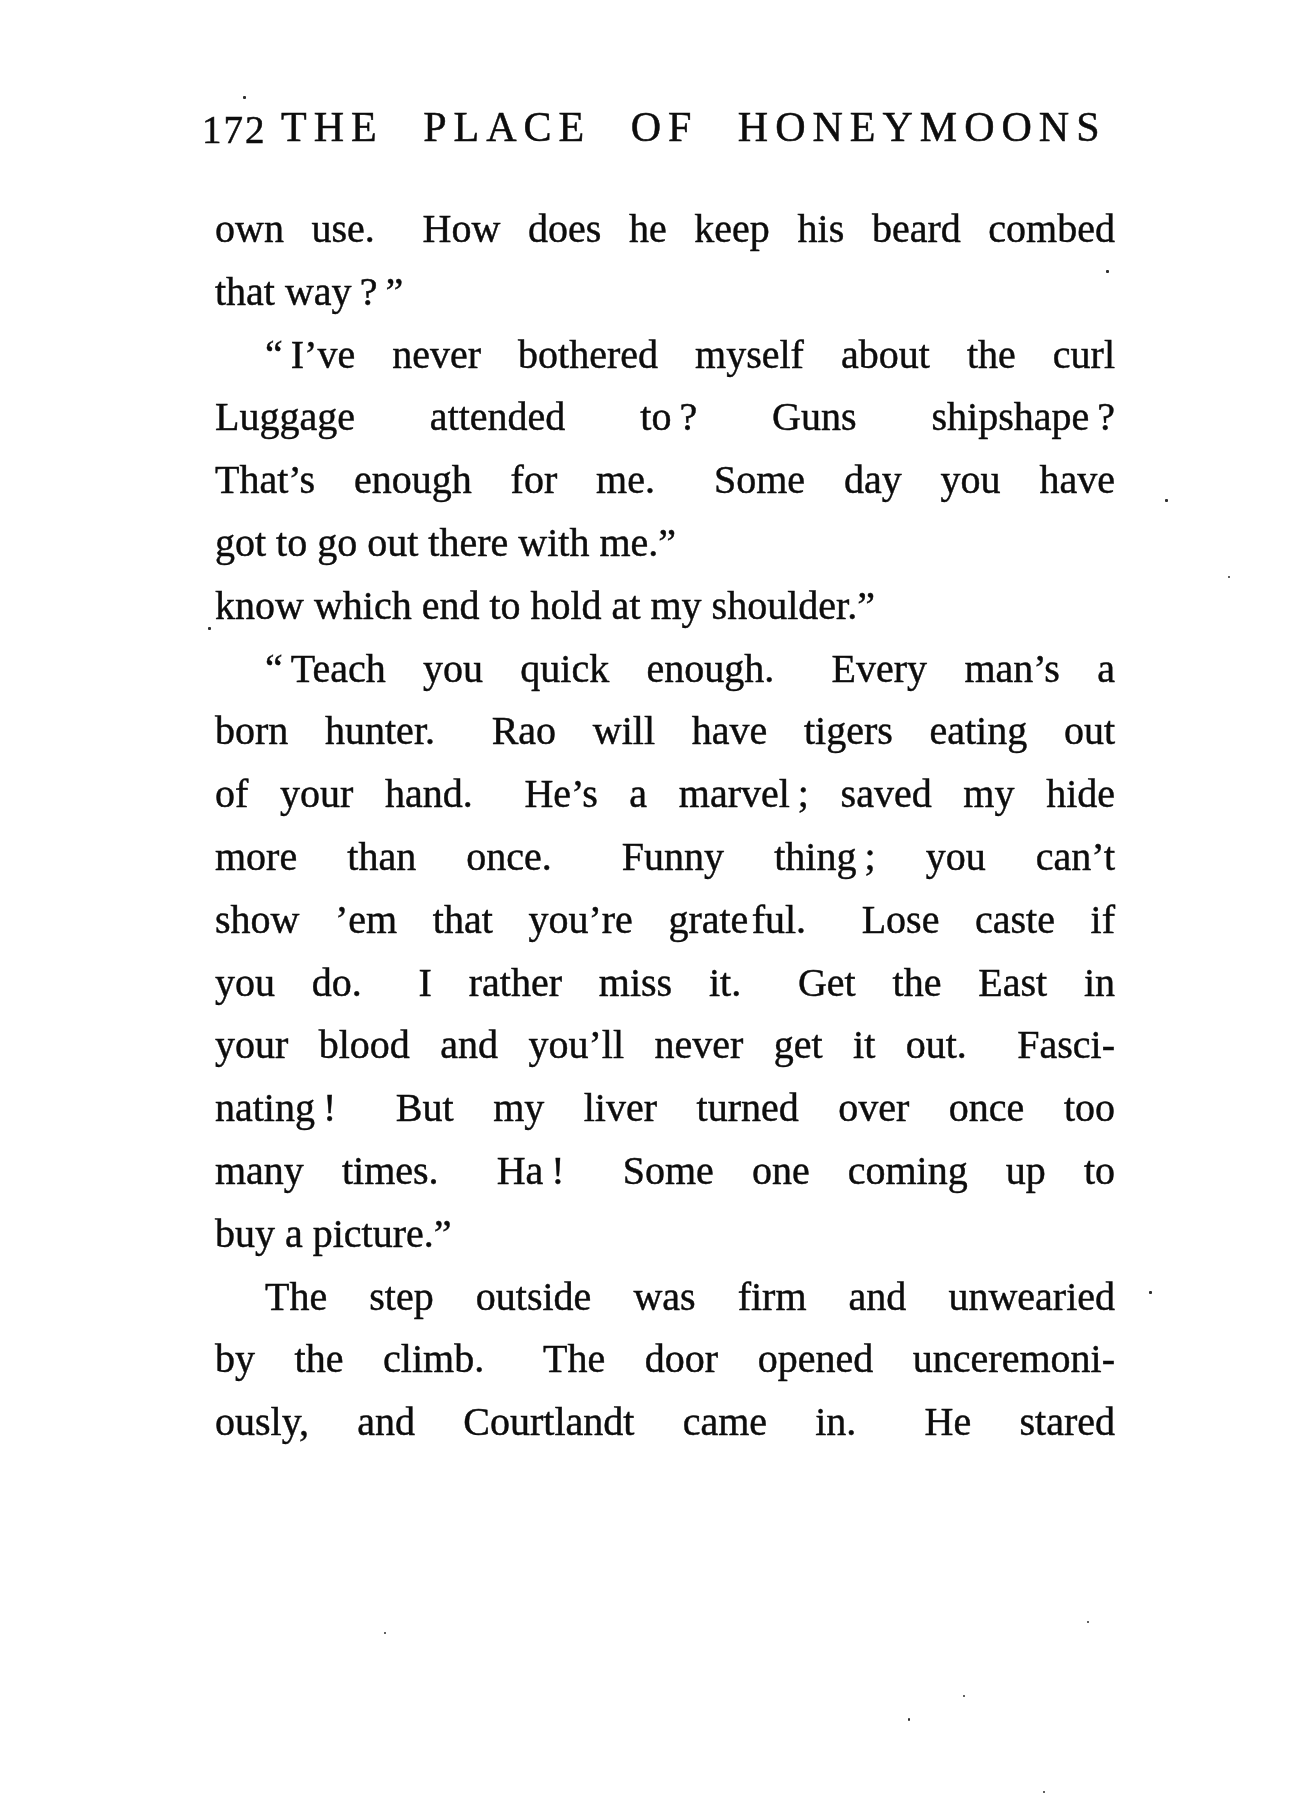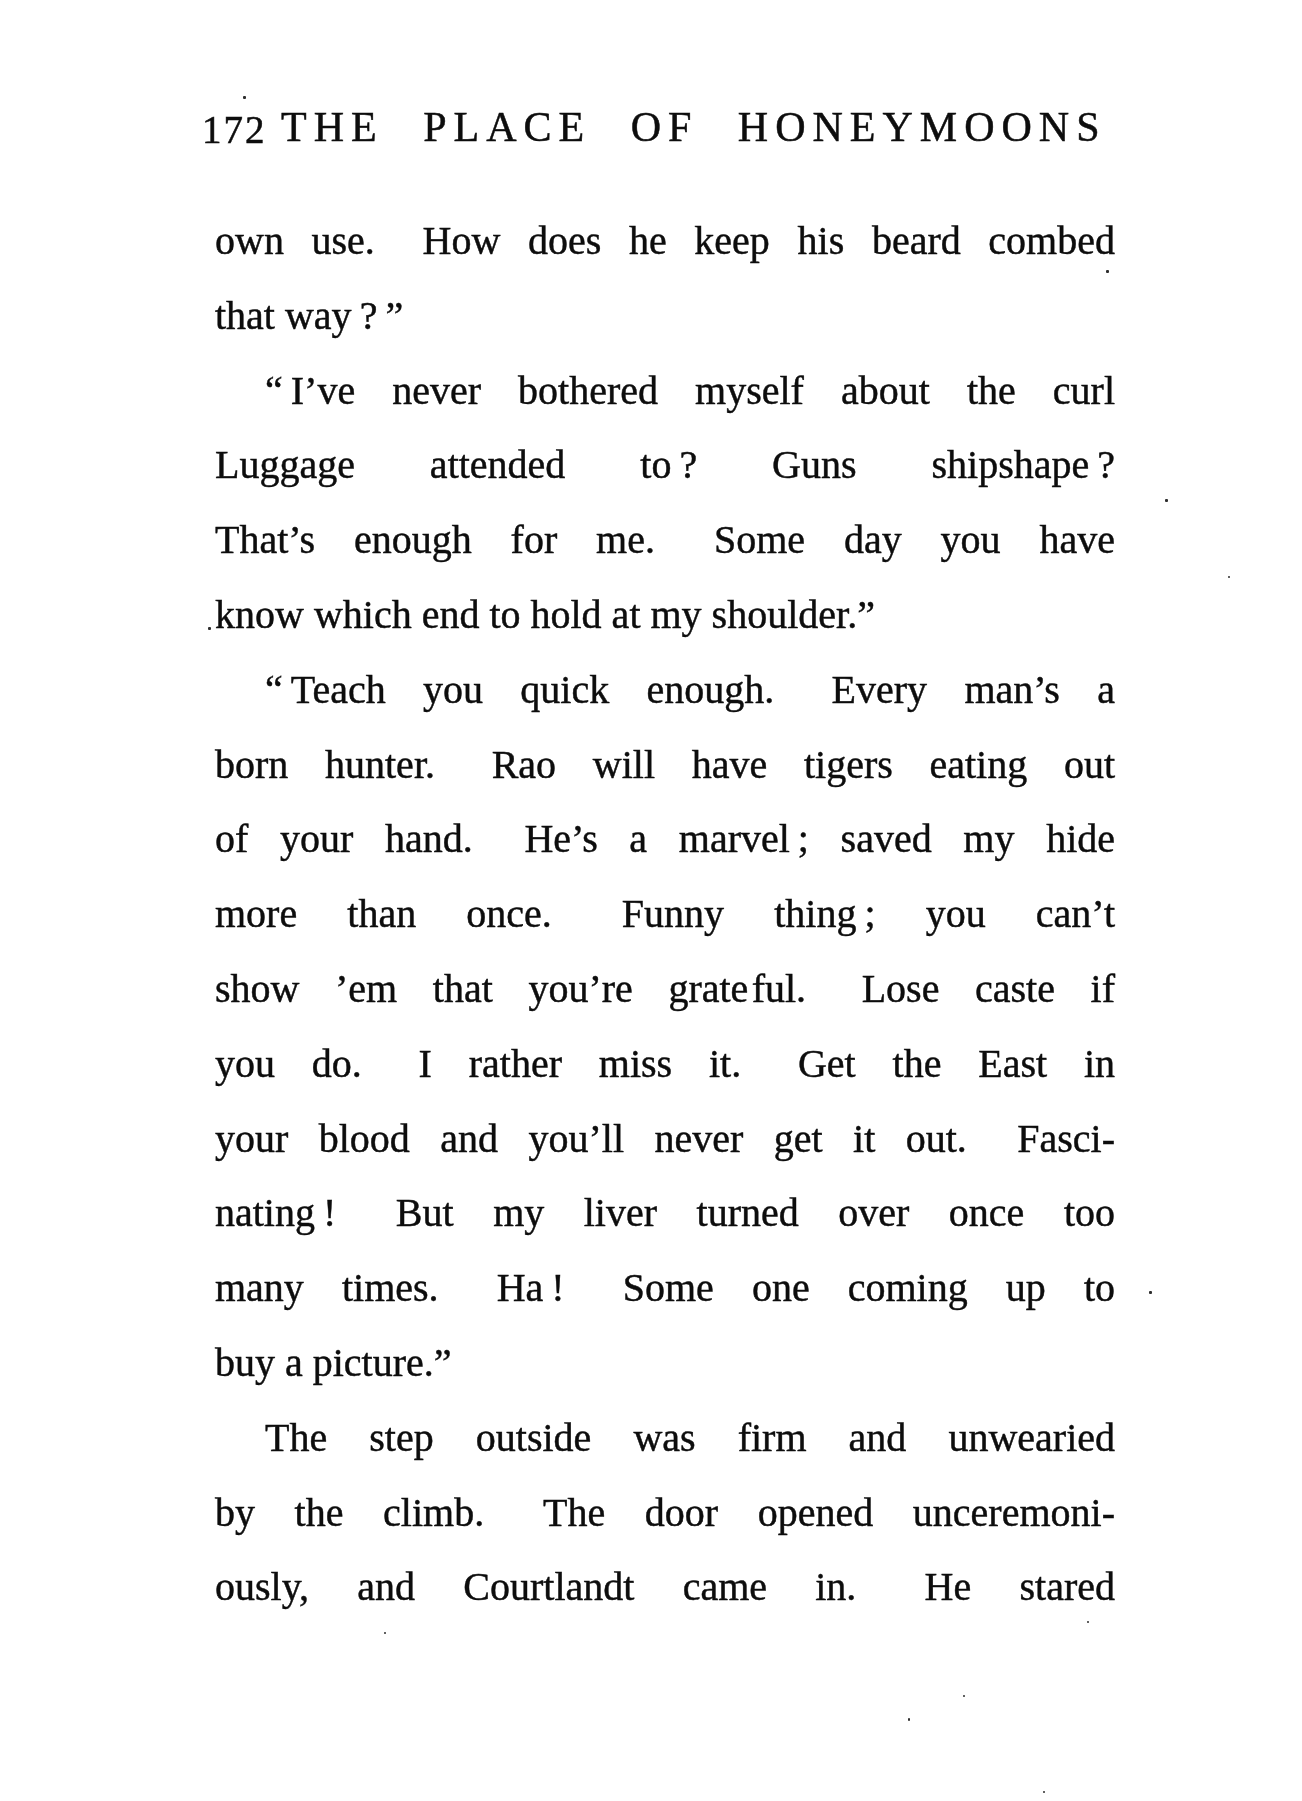--- a/index.html
+++ b/index.html
@@ -27,21 +27,21 @@
     white-space:nowrap;
   }
   
   #text-column{
     position:absolute;left:215px;top:198px;
     width:900px;
     line-height:62.8px;
     font-size:40px;
     -webkit-text-stroke:0.45px currentColor;
   }
-  .ln{display:block;white-space:normal;margin-top:12px;}
+  .ln{display:block;white-space:normal;}
   .j{text-align:justify;text-align-last:justify;}
   .p{text-align:right;text-align-last:left;}
   .i{text-indent:50px;font-family:Liberation Serif, serif;}
   
   .sp{
     position:absolute;display:block;
     background:#2e2e2e;border-radius:1px;
   }
 </style>
 </head>
@@ -53,20 +53,21 @@
     <span class="pagenum">172</span>
     <span class="runtitle">THE PLACE OF HONEYMOONS</span>
   </div>
 
   <div id="text-column">
     <span class="ln j">own use.  How does he keep his beard combed</span>
     <span class="ln p">that way ? ”</span>
     <span class="ln j i">“ I’ve never bothered myself about the curl</span>
     <span class="ln j">Luggage attended to ? Guns shipshape ?</span>
     <span class="ln j">That’s enough for me.  Some day you have</span>
+    <span class="ln p">got to go out there with me.”</span>
     <span class="ln p">know which end to hold at my shoulder.”</span>
     <span class="ln j i">“ Teach you quick enough.  Every man’s a</span>
     <span class="ln j">born hunter.  Rao will have tigers eating out</span>
     <span class="ln j">of your hand.  He’s a marvel ; saved my hide</span>
     <span class="ln j">more than once.  Funny thing ; you can’t</span>
     <span class="ln j">show ’em that you’re grate ful.  Lose caste if</span>
     <span class="ln j">you do.  I rather miss it.  Get the East in</span>
     <span class="ln j">your blood and you’ll never get it out.  Fasci-</span>
     <span class="ln j">nating !  But my liver turned over once too</span>
     <span class="ln j">many times.  Ha !  Some one coming up to</span>

